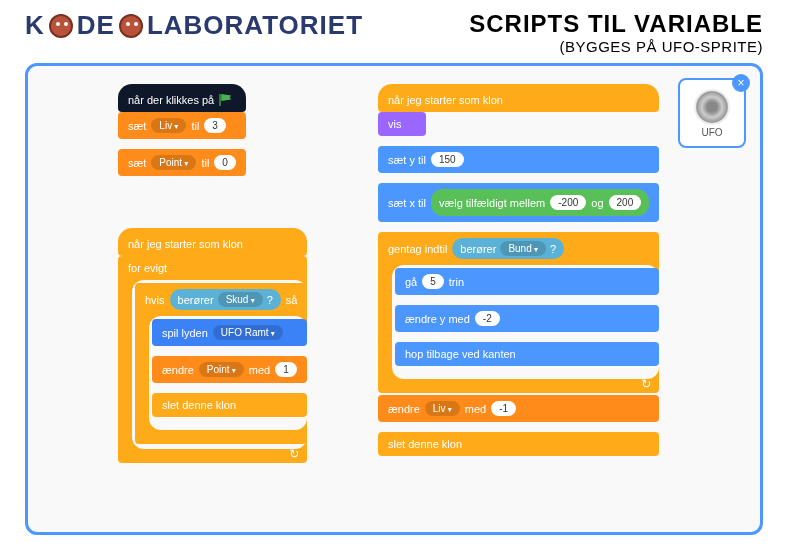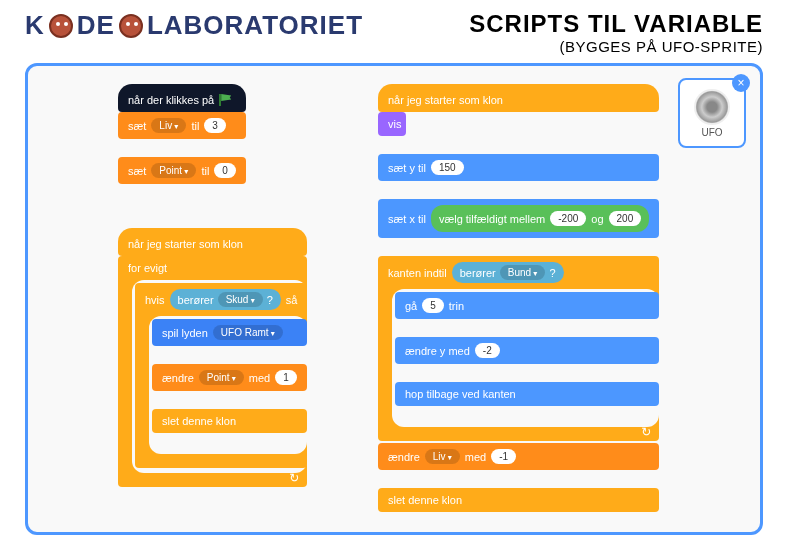--- a/index.html
+++ b/index.html
@@ -13,21 +13,21 @@
 .title-sub { font-size: 15px; letter-spacing: 0.5px; }
 .canvas { margin: 8px 25px 15px; border: 3px solid #4d97ff; border-radius: 12px; background: #f9f9f9; height: 472px; position: relative; padding: 18px; }
 .sprite-card { position: absolute; top: 12px; right: 14px; width: 68px; height: 70px; border: 2px solid #4d97ff; border-radius: 8px; background: #fff; display: flex; flex-direction: column; align-items: center; justify-content: center; gap: 2px; }
 .sprite-close { position: absolute; top: -6px; right: -6px; width: 18px; height: 18px; background: #4d97ff; border-radius: 50%; color: #fff; font-size: 12px; line-height: 18px; text-align: center; }
 .sprite-img { width: 36px; height: 36px; background: radial-gradient(circle, #888 20%, #ccc 40%, #999 60%, #eee 65%); border-radius: 50%; }
 .sprite-label { font-size: 10px; color: #555; }
 .col { position: absolute; }
 .col-a { left: 90px; top: 18px; }
 .col-b { left: 90px; top: 162px; }
 .col-c { left: 350px; top: 18px; }
-.block { font-size: 11px; color: #fff; padding: 6px 10px; border-radius: 4px; position: relative; margin-bottom: 18px; display: flex; align-items: center; gap: 5px; white-space: nowrap; }
+.block { font-size: 11px; color: #fff; padding: 6px 10px; border-radius: 4px; position: relative; margin-bottom: 10px; display: flex; align-items: center; gap: 5px; white-space: nowrap; }
 .hat { border-radius: 14px 14px 4px 4px; padding-top: 10px; margin-bottom: 0; }
 .events { background: #0f172a; }
 .control { background: #ffab19; }
 .data { background: #ff8c1a; }
 .motion { background: #4c97ff; }
 .looks { background: #9966ff; }
 .sound { background: #3b82f6; }
 .operators { background: #59c059; border-radius: 12px; padding: 6px 8px; display: inline-flex; gap: 5px; align-items: center; }
 .sensing { background: #5cb1d6; border-radius: 12px; padding: 3px 8px; display: inline-flex; gap: 4px; align-items: center; }
 .pill { background: #fff; color: #333; border-radius: 12px; padding: 2px 8px; font-size: 10px; min-width: 18px; text-align: center; display: inline-block; }
@@ -118,37 +118,37 @@
           </div>
           <div class="c-foot"></div>
         </div>
       </div>
       <div class="c-foot loop"></div>
     </div>
   </div>
 
   <div class="col col-c">
     <div class="block control hat">når jeg starter som klon</div>
-    <div class="block looks" style="width:28px">vis</div>
+    <div class="block looks" style="width:48px">vis</div>
     <div class="block motion">
       <span>sæt y til</span>
       <span class="pill">150</span>
     </div>
     <div class="block motion">
       <span>sæt x til</span>
       <span class="operators">
         <span>vælg tilfældigt mellem</span>
         <span class="pill">-200</span>
         <span>og</span>
         <span class="pill">200</span>
       </span>
     </div>
     <div class="c-wrap">
       <div class="c-top">
-        <span>kanten indtil</span>
+        <span>gentag indtil</span>
         <span class="sensing">
           <span>berører</span>
           <span class="dd">Bund</span>
           <span>?</span>
         </span>
       </div>
       <div class="c-body">
         <div class="block motion">
           <span>gå</span>
           <span class="pill">5</span>

